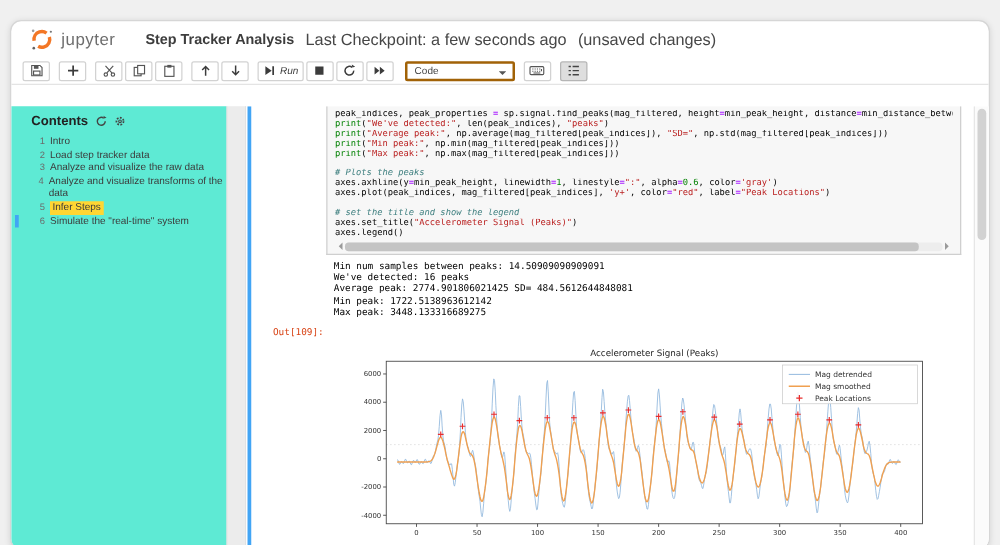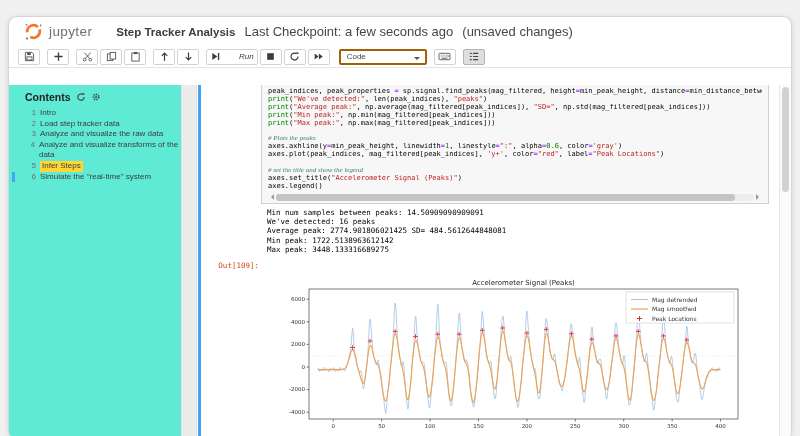--- a/index.html
+++ b/index.html
@@ -12,21 +12,21 @@
   .nbtitle{margin-left:24px;font-size:11.5px;color:#3d3d3d;font-weight:bold;cursor:pointer;}
   .chk{margin-left:9px;font-size:13px;color:#474747;}
   
   .menubar{height:17px;border-bottom:1px solid #e4e4e4;display:flex;align-items:center;padding-left:8px;}
   .menu-item{font-size:9px;color:#3f3f3f;padding:0 12.5px;cursor:pointer;}
   
   .toolbar{height:21px;border-bottom:1px solid #e4e4e4;display:flex;align-items:center;padding-left:9px;gap:2px;}
   .tbtn{height:16px;min-width:22px;border:1px solid #d2d2d2;border-radius:2px;background:#fff;display:flex;align-items:center;justify-content:center;padding:0 3px;cursor:pointer;}
   .tbtn.grp{margin-left:5px;}
   .tbtn.active{background:#dedede;border-color:#b5b5b5;}
-  .run-label{font-size:8px;color:#3c3c3c;margin-left:18px;font-style:italic;}
+  .run-label{font-size:8px;color:#3c3c3c;margin-left:3px;font-style:italic;}
   .cellsel{height:16px;box-sizing:border-box;border:2px solid #a16207;border-radius:2px;margin-left:7px;width:88px;display:flex;align-items:center;padding:0 6px;font-size:8px;color:#454545;position:relative;cursor:pointer;background:#fff;}
   .caret{position:absolute;right:5px;top:6px;width:0;height:0;border:3px solid transparent;border-top-color:#555;}
   
   .content{position:absolute;top:68px;left:0;right:0;bottom:0;display:flex;}
   .sidebar{width:172px;position:relative;padding:6px 0 0 16px;box-sizing:border-box;background:#5eead4;}
   .side-hdr{font-size:10.5px;font-weight:bold;color:#222;display:flex;align-items:center;gap:5px;}
   .side-hdr .sicon{cursor:pointer;display:flex;}
   #toc{list-style:none;margin:5px 0 0 0;padding:0;}
   .toc-item{display:flex;align-items:baseline;line-height:10.6px;position:relative;cursor:pointer;}
   .toc-num{width:11px;text-align:right;margin-right:4px;color:#6b6b6b;font-size:7.5px;}
@@ -34,21 +34,21 @@
   .toc-label.hl{background:var(--highlight-yellow);padding:0 2px;}
   .toc-item.marked::before{content:"";position:absolute;left:-13px;top:0;width:3px;height:10px;background:var(--accent-blue);}
   .divider{width:14px;background:#ececec;border-left:1px solid #e1e1e1;border-right:1px solid #e1e1e1;cursor:col-resize;}
   .main{flex:1;position:relative;background:#fff;overflow:hidden;}
   .selbar{position:absolute;left:1px;top:0;bottom:0;width:3px;background:var(--accent-blue);}
   
   .codebox{margin:0 22px 0 64px;background:#f7f7f7;border:1px solid #cfcfcf;border-top:none;padding:3px 6px 0 6px;cursor:text;}
   .cline{font:7px/7.9px "DejaVu Sans Mono",monospace;white-space:pre;color:#000;min-height:7.9px;overflow:hidden;}
   .tok-str{color:var(--string);}
   .tok-builtin{color:var(--builtin);}
-  .tok-comment{color:var(--comment);font-style:italic;font-family:Liberation Serif, serif;}
+  .tok-comment{color:var(--comment);font-style:italic;}
   .tok-op{color:var(--operator);font-weight:bold;}
   .tok-num{color:var(--number);}
   .hscroll{height:9px;display:flex;align-items:center;margin:2px 0 1px 0;gap:2px;}
   .harrow{width:0;height:0;border:3px solid transparent;}
   .harrow.left{border-right-color:#9a9a9a;}
   .harrow.right{border-left-color:#9a9a9a;}
   .htrack{flex:1;height:7px;background:#ededed;border-radius:3px;position:relative;cursor:pointer;}
   .hthumb{position:absolute;left:0;top:0;height:7px;width:96%;background:#c4c4c4;border-radius:3px;}
   
   .outtext{margin:4px 0 0 70px;}

